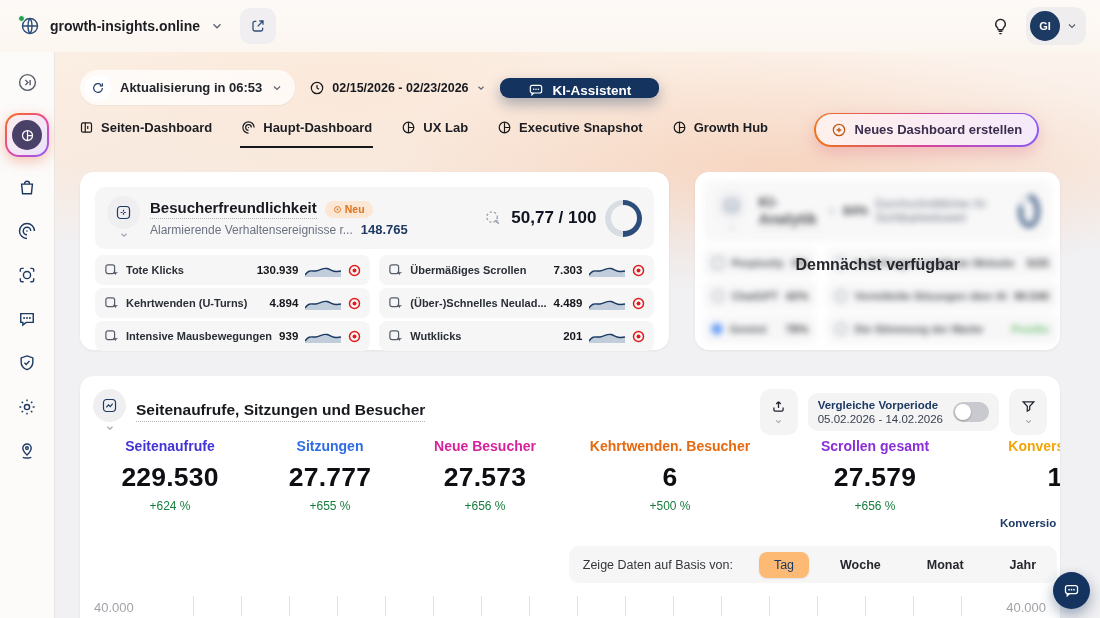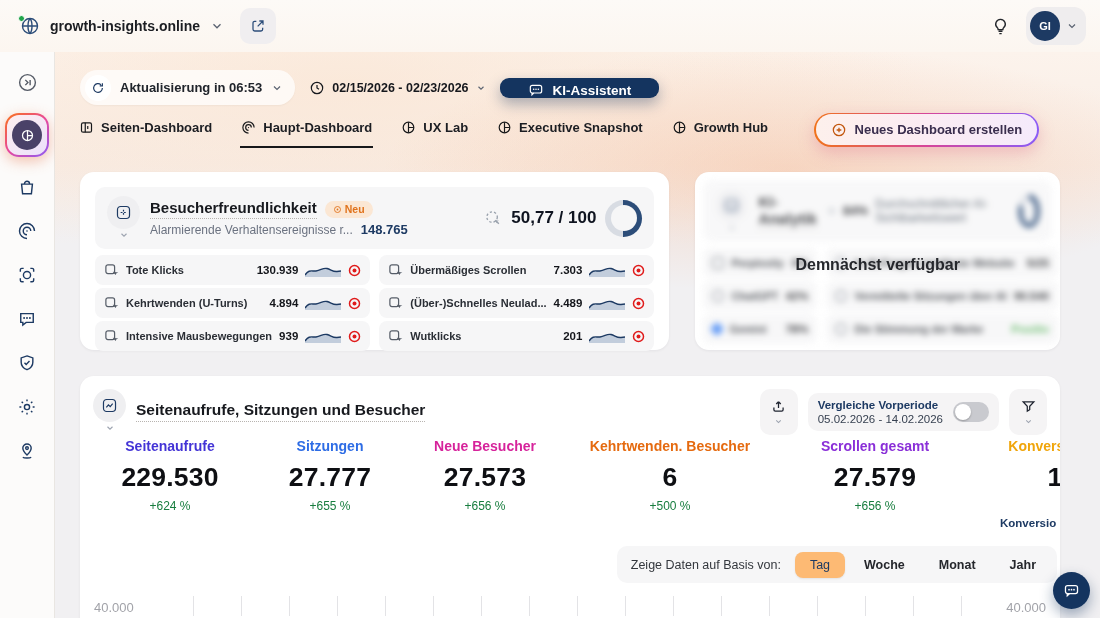--- a/index.html
+++ b/index.html
@@ -119,21 +119,21 @@
 
   .stats-row{position:absolute;top:62px;left:0;width:1050px;display:flex}
   .stat{text-align:center;cursor:pointer}
   .stat:nth-child(1){width:180px}.stat:nth-child(2){width:140px}.stat:nth-child(3){width:170px}
   .stat:nth-child(4){width:200px}.stat:nth-child(5){width:210px}.stat:nth-child(6){width:150px}
   .stat-label{font-size:14px;font-weight:700}
   .stat-value{font-size:26.5px;font-weight:700;color:#0e0f13;margin-top:8px;letter-spacing:.2px}
   .stat-delta{font-size:12px;font-weight:400;color:#177d3e;margin-top:6px}
   .clipped-header{position:absolute;top:141px;left:920px;font-size:11.5px;font-weight:800;color:#1d3a63;white-space:nowrap}
 
-  .gran-bar{position:absolute;top:170px;right:3px;height:37px;display:flex;align-items:center;gap:4px;
+  .gran-bar{position:absolute;top:170px;right:3px;height:37px;display:flex;align-items:center;gap:16px;
     background:#f6f6f7;border-radius:10px;padding:0 6px 0 14px}
   .gran-label{font-size:12.5px;color:#33373d;margin-right:10px}
   .gran-opt{font-size:12.5px;font-weight:600;color:#25272c;padding:6px 15px;border-radius:8px;cursor:pointer}
   .gran-opt.active{background:#fdba74;color:#1d3a63;font-weight:400;box-shadow:0 1px 2px rgba(0,0,0,.08)}
 
   .axis-strip{position:absolute;left:14px;right:14px;top:214px;height:26px;display:flex;align-items:flex-end;gap:12px}
   .axis-label{font-size:13px;color:#a2a3a9;padding-bottom:1px}
   .tick-field{flex:1;height:20px;align-self:flex-end;
     background:repeating-linear-gradient(90deg,transparent 0 47px,#e3e3e6 47px 48px)}
 

